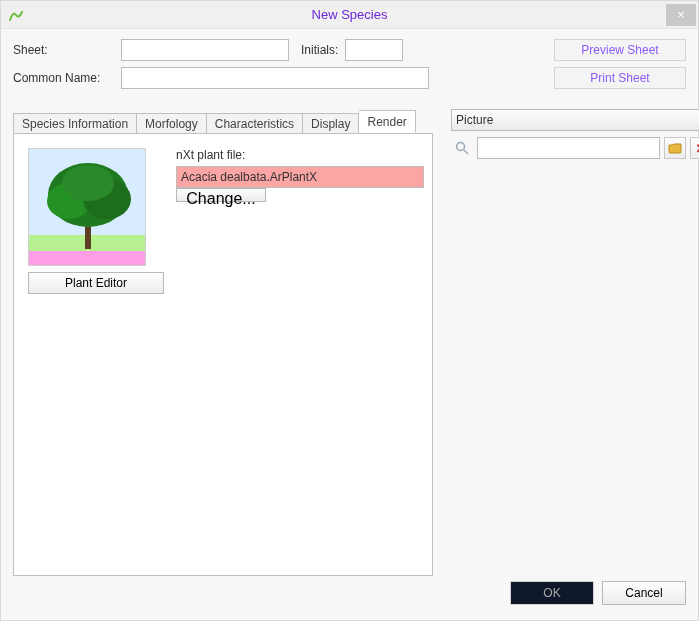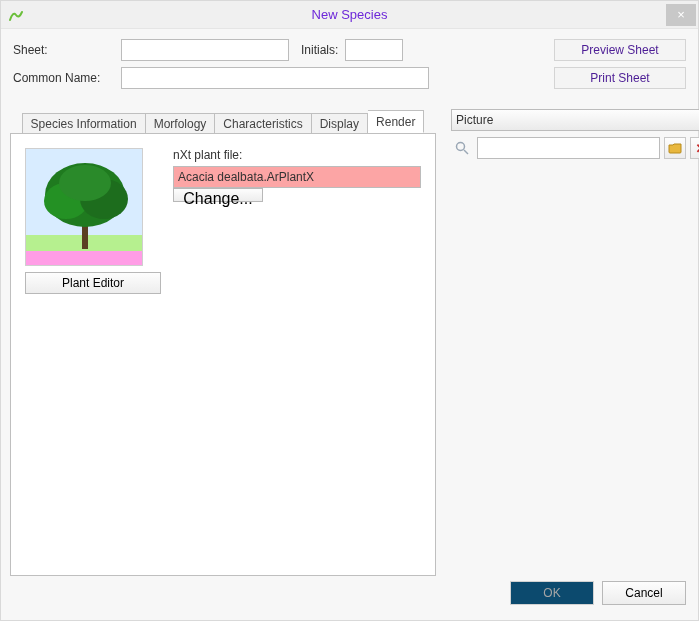--- a/index.html
+++ b/index.html
@@ -93,38 +93,37 @@
     width: 132px;
     margin-left: 18px;
     display: flex;
     flex-direction: column;
     gap: 6px;
   }
   .ghost-btn {
     height: 22px;
     border: 1px solid #d4d4d4;
     background: #f4f4f4;
-    color: #4c1d95;
+    color: #8b5cf6;
     font-size: 12px;
     display: flex;
     align-items: center;
     justify-content: center;
     cursor: default;
   }
 
   .mid-row {
     display: flex;
     margin-top: 14px;
     flex: 1;
   }
   .tab-panel-wrap {
     width: 420px;
     display: flex;
     flex-direction: column;
-    align-items: center;
   }
   .tabs {
     display: flex;
     align-items: flex-end;
     height: 24px;
   }
   .tab {
     border: 1px solid #bfbfbf;
     border-bottom: none;
     background: #f2f2f2;
@@ -250,21 +249,21 @@
   .dlg-btn {
     width: 84px; height: 24px;
     border:1px solid #b8b8b8;
     background: linear-gradient(#fdfdfd,#ededed);
     font-size:12px;
     cursor:pointer;
   }
   .dlg-btn.disabled {
     color:#a5a5a5;
     border-color:#d2d2d2;
-    background:#0c4a6e;
+    background:#0f172a;
     cursor:default;
   }
 </style>
 </head>
 <body>
 
 <div class="window">
 
   <div class="titlebar">
     <div class="app-icon">

